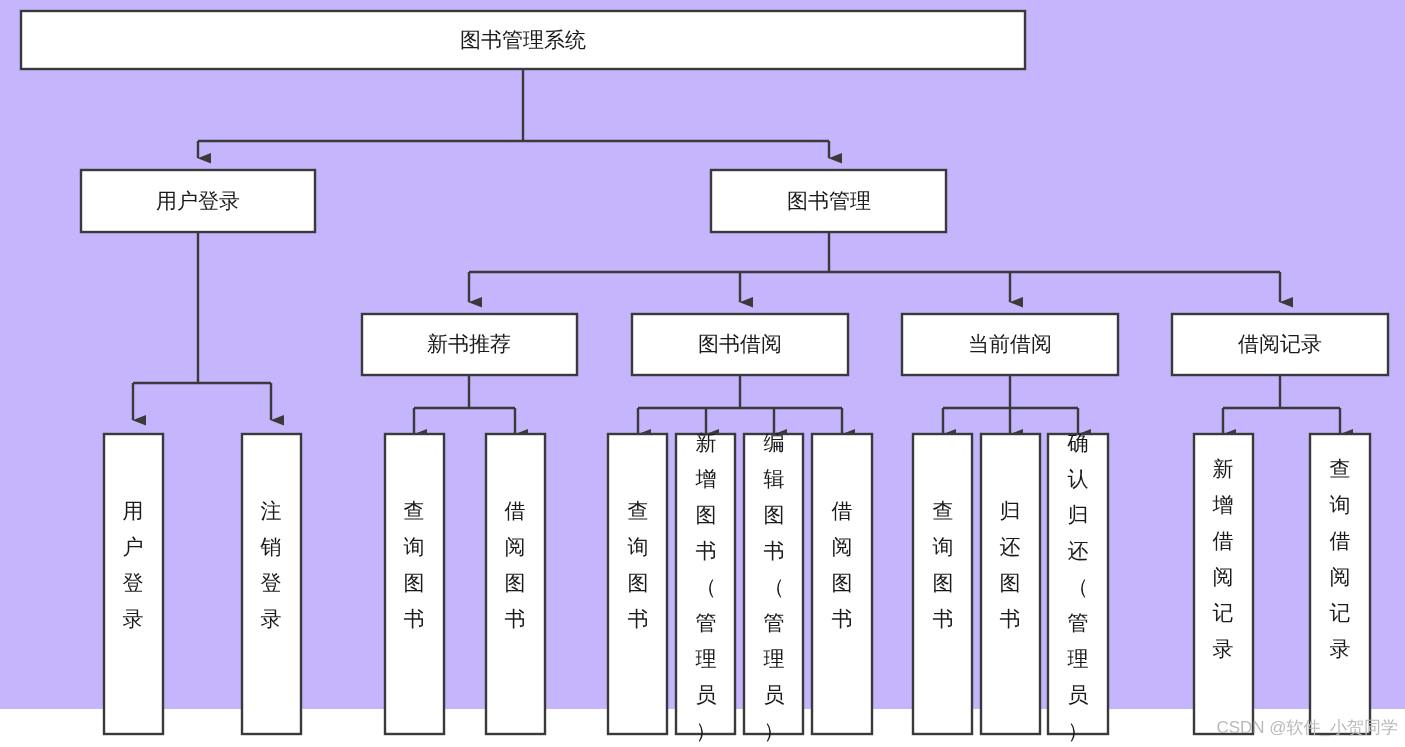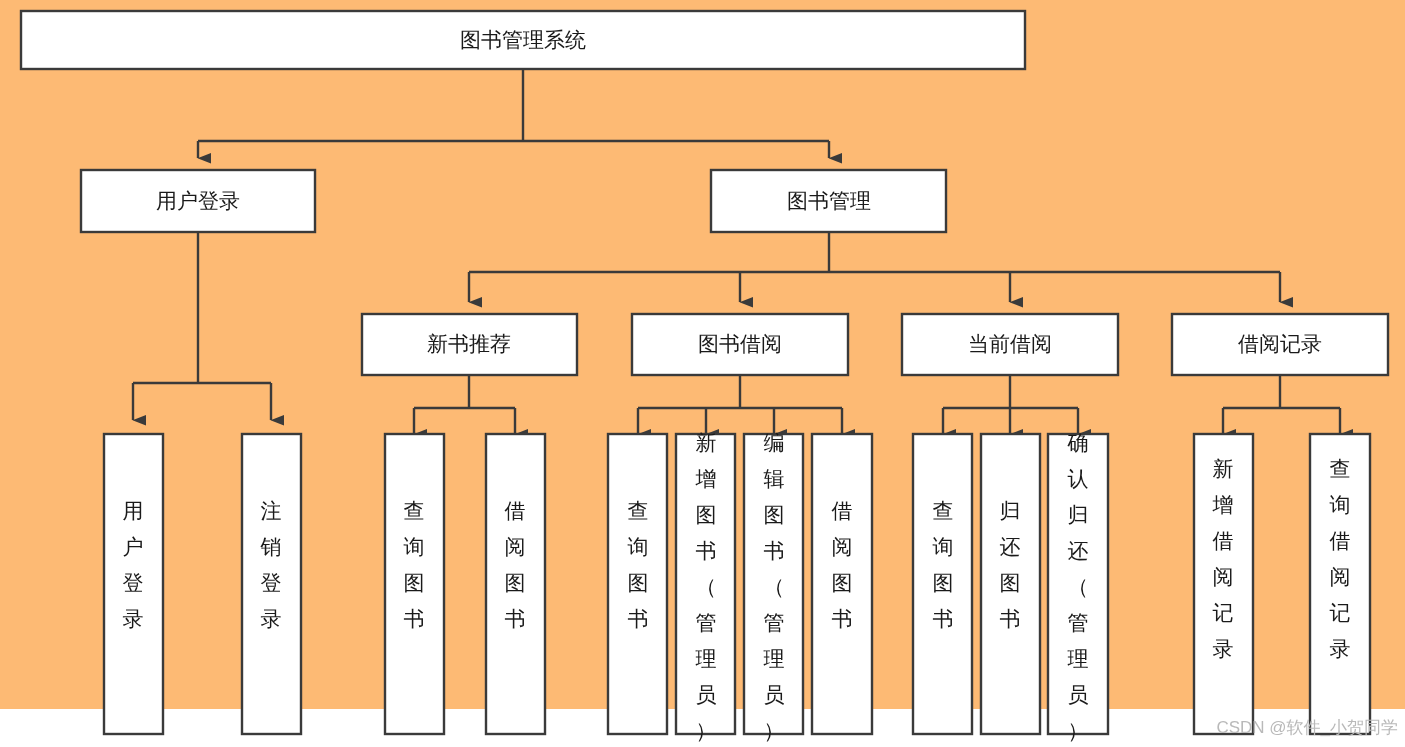--- a/index.html
+++ b/index.html
@@ -10,21 +10,21 @@
   body {
     width: 1405px;
     height: 747px;
     font-family: "Liberation Sans", "DejaVu Sans", sans-serif;
     overflow: hidden;
   }
   #diagram-root {
     position: relative;
     width: 1405px;
     height: 709px;
-    background: #fdba74;
+    background: #c4b5fd;
   }
   svg#diagram-svg {
     position: absolute;
     top: 0;
     left: 0;
     width: 1405px;
     height: 747px;
   }
   .node-box {
     fill: #ffffff;

